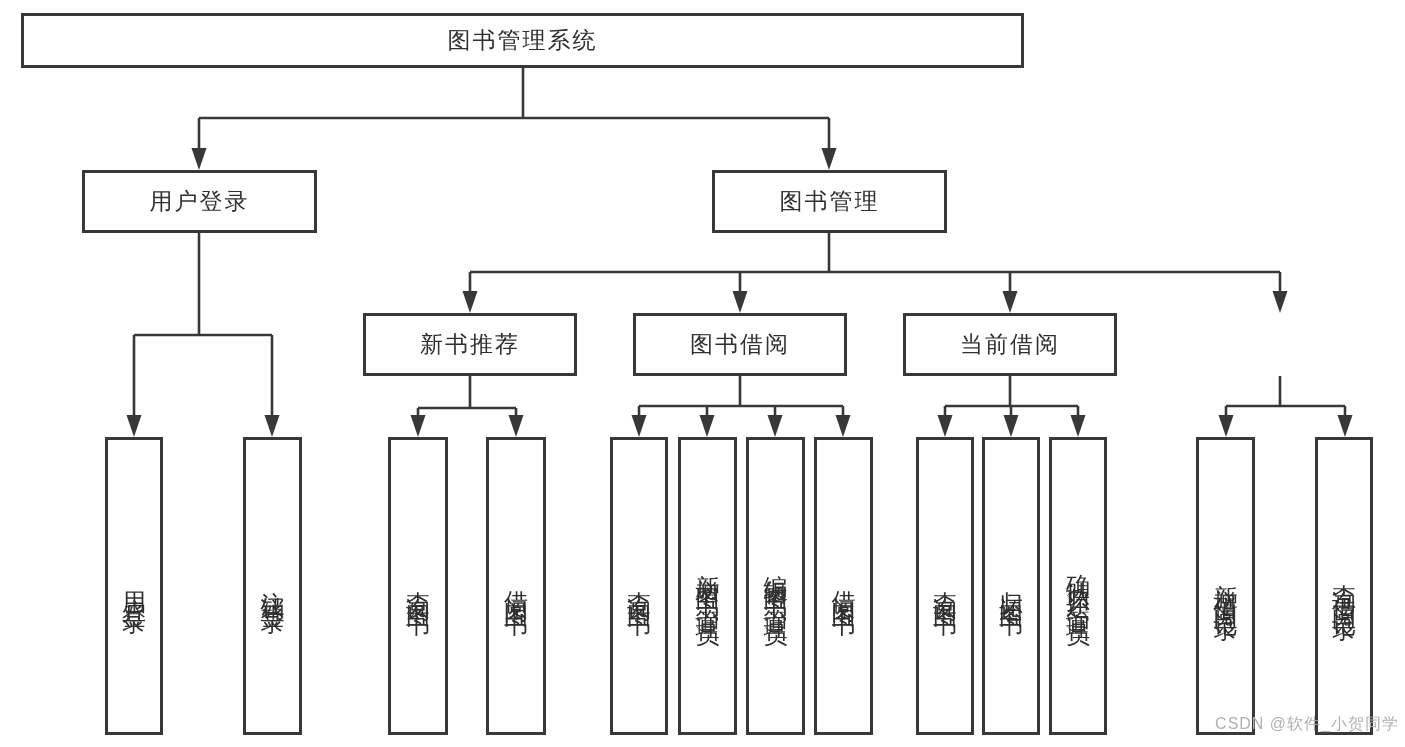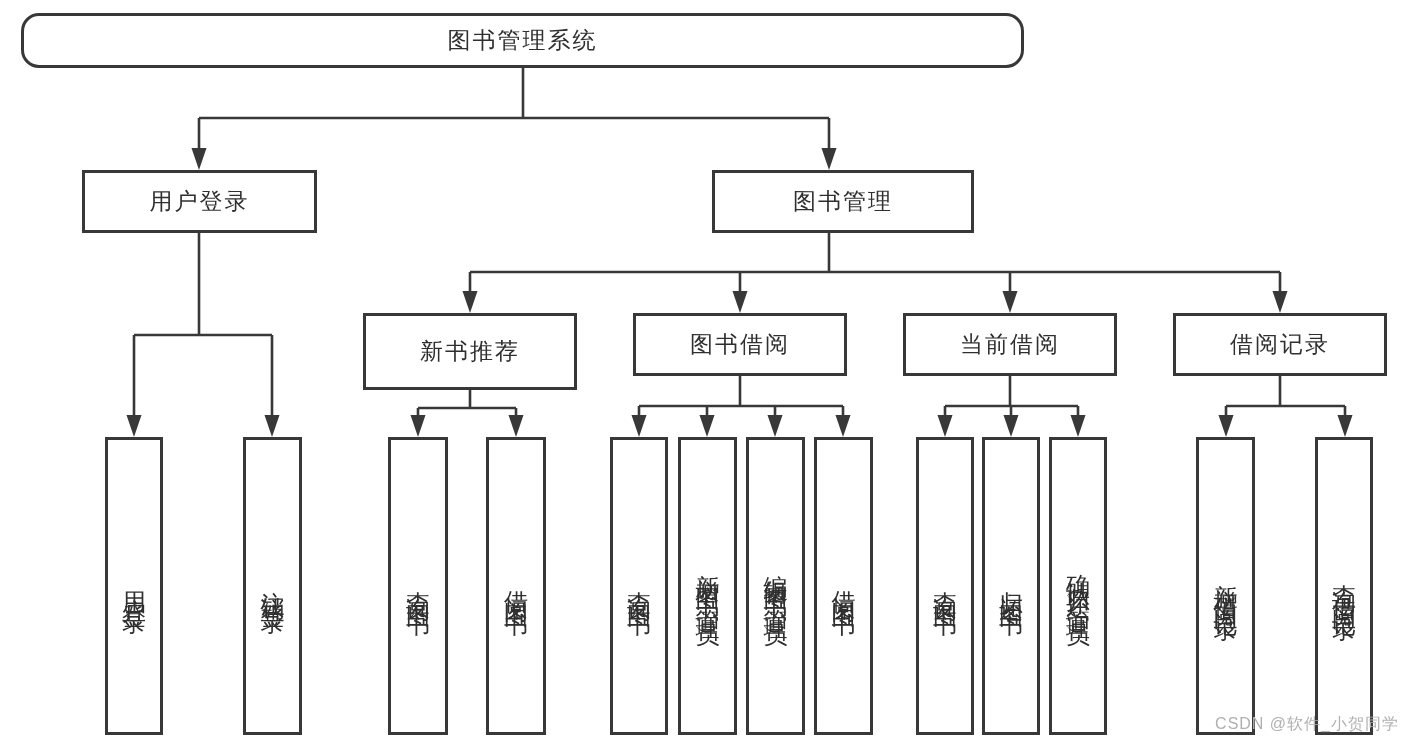--- a/index.html
+++ b/index.html
@@ -40,26 +40,26 @@
     writing-mode: vertical-lr;
     text-orientation: mixed;
     display: flex;
     align-items: center;
     justify-content: center;
     font-size: 24px;
     letter-spacing: 7px;
     color: #2f2f2f;
   }
   
-  #b-root   { left: 21px;  top: 13px;  width: 1003px; height: 55px; border-radius: 18px; }
+  #b-root   { left: 21px;  top: 13px;  width: 1003px; height: 55px; }
   
   #b-login  { left: 82px;  top: 170px; width: 235px;  height: 63px; }
-  #b-mgmt   { left: 712px; top: 170px; width: 262px;  height: 63px; }
+  #b-mgmt   { left: 712px; top: 170px; width: 235px;  height: 63px; }
   
-  #b-l3-0   { left: 363px;  top: 313px; width: 214px; height: 77px; }
+  #b-l3-0   { left: 363px;  top: 313px; width: 214px; height: 63px; }
   #b-l3-1   { left: 633px;  top: 313px; width: 214px; height: 63px; }
   #b-l3-2   { left: 903px;  top: 313px; width: 214px; height: 63px; }
   #b-l3-3   { left: 1173px; top: 313px; width: 214px; height: 63px; }
   
   #leaf-0  { left: 105px; }
   #leaf-1  { left: 243px; width: 59px; }
   #leaf-2  { left: 388px; width: 60px; }
   #leaf-3  { left: 486px; width: 60px; }
   #leaf-4  { left: 610px; }
   #leaf-5  { left: 678px; width: 59px; }
@@ -133,21 +133,20 @@
   </svg>
 
   <div class="node" id="b-root">图书管理系统</div>
 
   <div class="node" id="b-login">用户登录</div>
   <div class="node" id="b-mgmt">图书管理</div>
 
   <div class="node" id="b-l3-0">新书推荐</div>
   <div class="node" id="b-l3-2">当前借阅</div>
   <div class="node" id="b-l3-1">图书借阅</div>
-  <div class="node" id="b-l3-3">借阅记录</div>
 
   <div class="leaf" id="leaf-0">用户登录</div>
   <div class="leaf" id="leaf-1">注销登录</div>
 
   <div class="leaf" id="leaf-2">查询图书</div>
   <div class="leaf" id="leaf-3">借阅图书</div>
 
   <div class="leaf" id="leaf-4">查询图书</div>
   <div class="leaf" id="leaf-5">新增图书（管理员）</div>
   <div class="leaf" id="leaf-6">编辑图书（管理员）</div>

